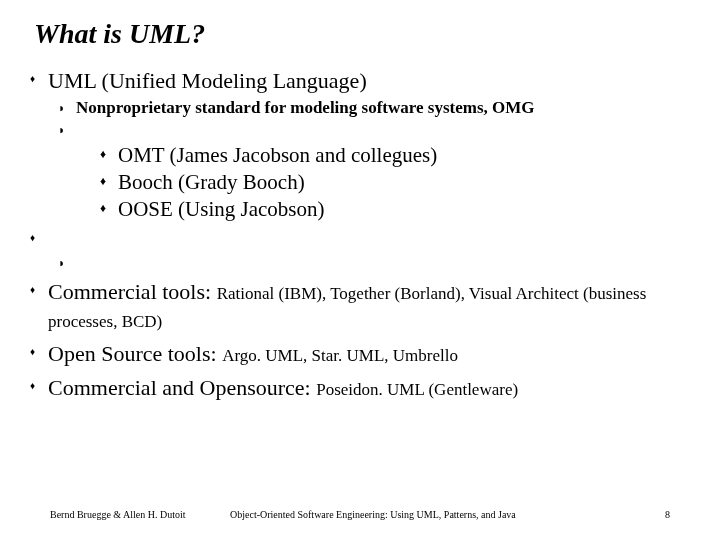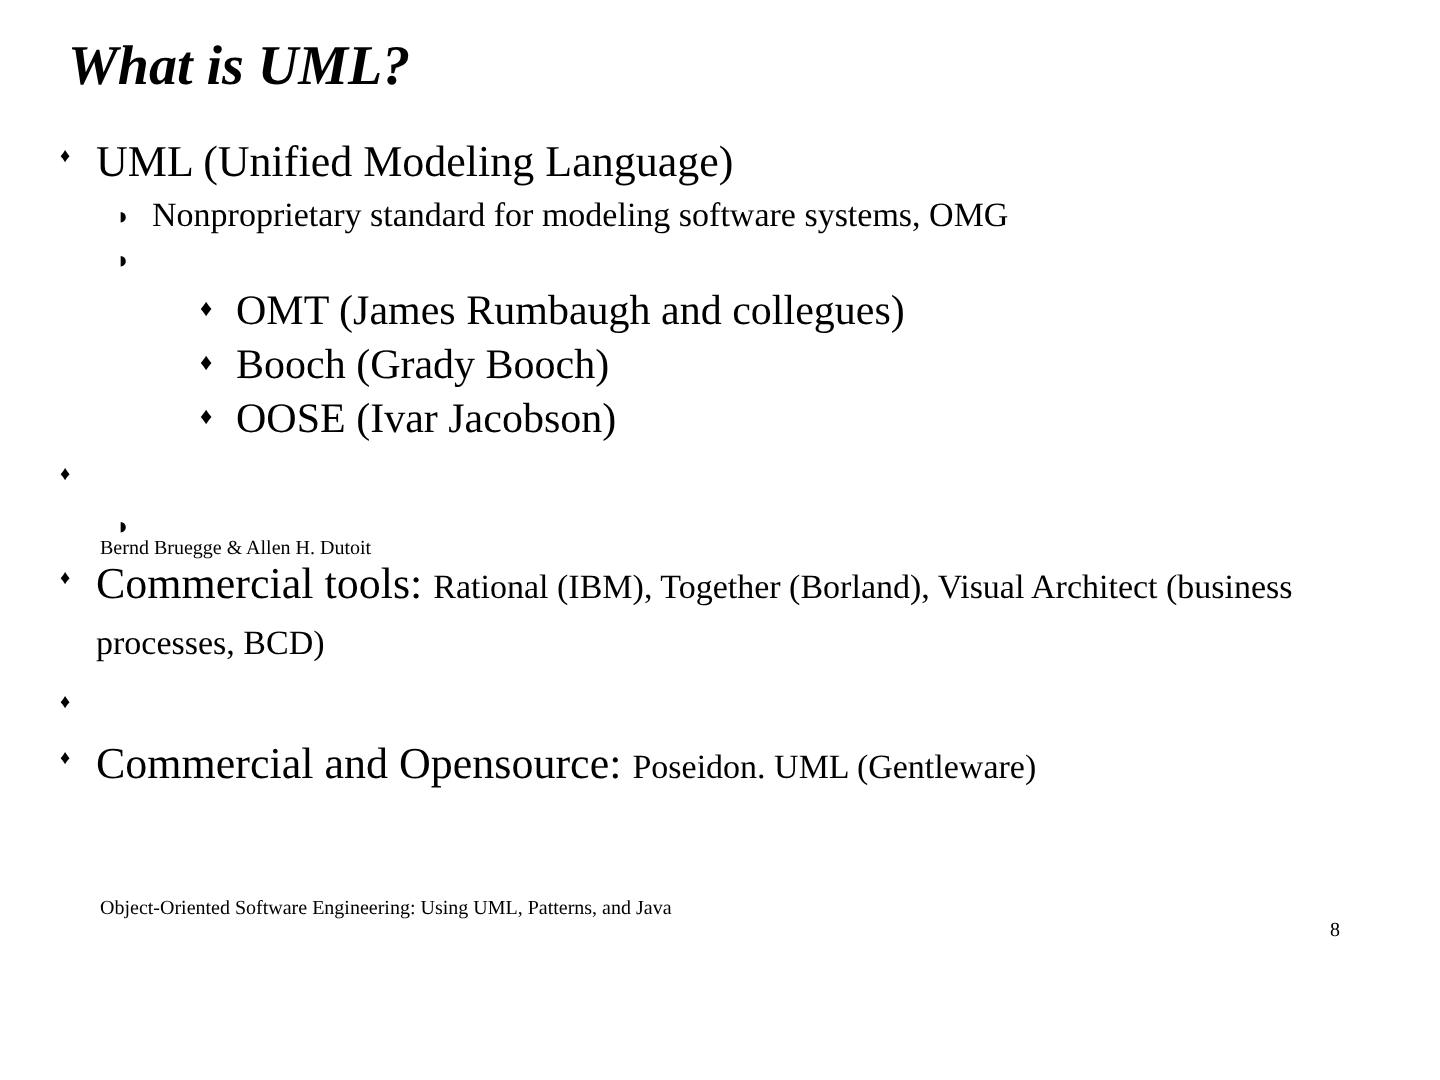--- a/index.html
+++ b/index.html
@@ -45,21 +45,21 @@
     margin: 2px 0 2px 30px;
   }
   .bullet-l2 {
     font-size: 12px;
     line-height: 20px;
     width: 18px;
     flex: 0 0 18px;
   }
   .text-l2 {
     font-size: 17px;
-    font-weight: normal;
+    font-weight: bold;
     line-height: 20px;
   }
   .item-l3 {
     display: flex;
     align-items: flex-start;
     margin: 3px 0 3px 72px;
   }
   .bullet-l3 {
     font-size: 12px;
     line-height: 22px;
@@ -76,21 +76,20 @@
   .footer {
     position: absolute;
     bottom: 20px;
     left: 0;
     width: 720px;
     display: flex;
     justify-content: space-between;
     font-size: 10px;
     padding: 0 50px;
     box-sizing: border-box;
-    flex-direction: column;
   }
   .footer .center { text-align: left; flex: 1; }
   .footer .left { flex: 0 0 180px; text-align: left; }
   .footer .right { flex: 0 0 60px; text-align: right; }
 </style>
 </head>
 <body>
 
 <div class="slide">
   <h1 class="title">What is UML?</h1>
@@ -103,45 +102,46 @@
   <div class="item-l2">
     <span class="bullet-l2">◗</span>
     <span class="text-l2">Nonproprietary standard for modeling software systems, OMG</span>
   </div>
   <div class="item-l2">
     <span class="bullet-l2">◗</span>
   </div>
 
   <div class="item-l3">
     <span class="bullet-l3">♦</span>
-    <span class="text-l3">OMT (James Rumbaugh and collegues)</span>
+    <span class="text-l3">OMT (James Jacobson and collegues)</span>
   </div>
   <div class="item-l3">
     <span class="bullet-l3">♦</span>
     <span class="text-l3">Booch (Grady Booch)</span>
   </div>
   <div class="item-l3">
     <span class="bullet-l3">♦</span>
-    <span class="text-l3">OOSE (Ivar Jacobson)</span>
+    <span class="text-l3">OOSE (Using Jacobson)</span>
   </div>
 
   <div class="item-l1">
     <span class="bullet-l1">♦</span>
   </div>
   <div class="item-l2">
     <span class="bullet-l2">◗</span>
   </div>
 
   <div class="item-l1">
     <span class="bullet-l1">♦</span>
     <span class="text-l1"><span>Commercial tools: </span><span class="small-run">Rational (IBM), Together (Borland), Visual Architect (business processes, BCD)</span></span>
   </div>
 
   <div class="item-l1">
     <span class="bullet-l1">♦</span>
+    <span class="text-l1"><span>Open Source tools: </span><span class="small-run">Argo. UML, Star. UML, Umbrello</span></span>
   </div>
 
   <div class="item-l1">
     <span class="bullet-l1">♦</span>
     <span class="text-l1"><span>Commercial and Opensource: </span><span class="small-run">Poseidon. UML (Gentleware)</span></span>
   </div>
 </div>
 
 <div class="footer">
   <span class="left">Bernd Bruegge &amp; Allen H. Dutoit</span>

